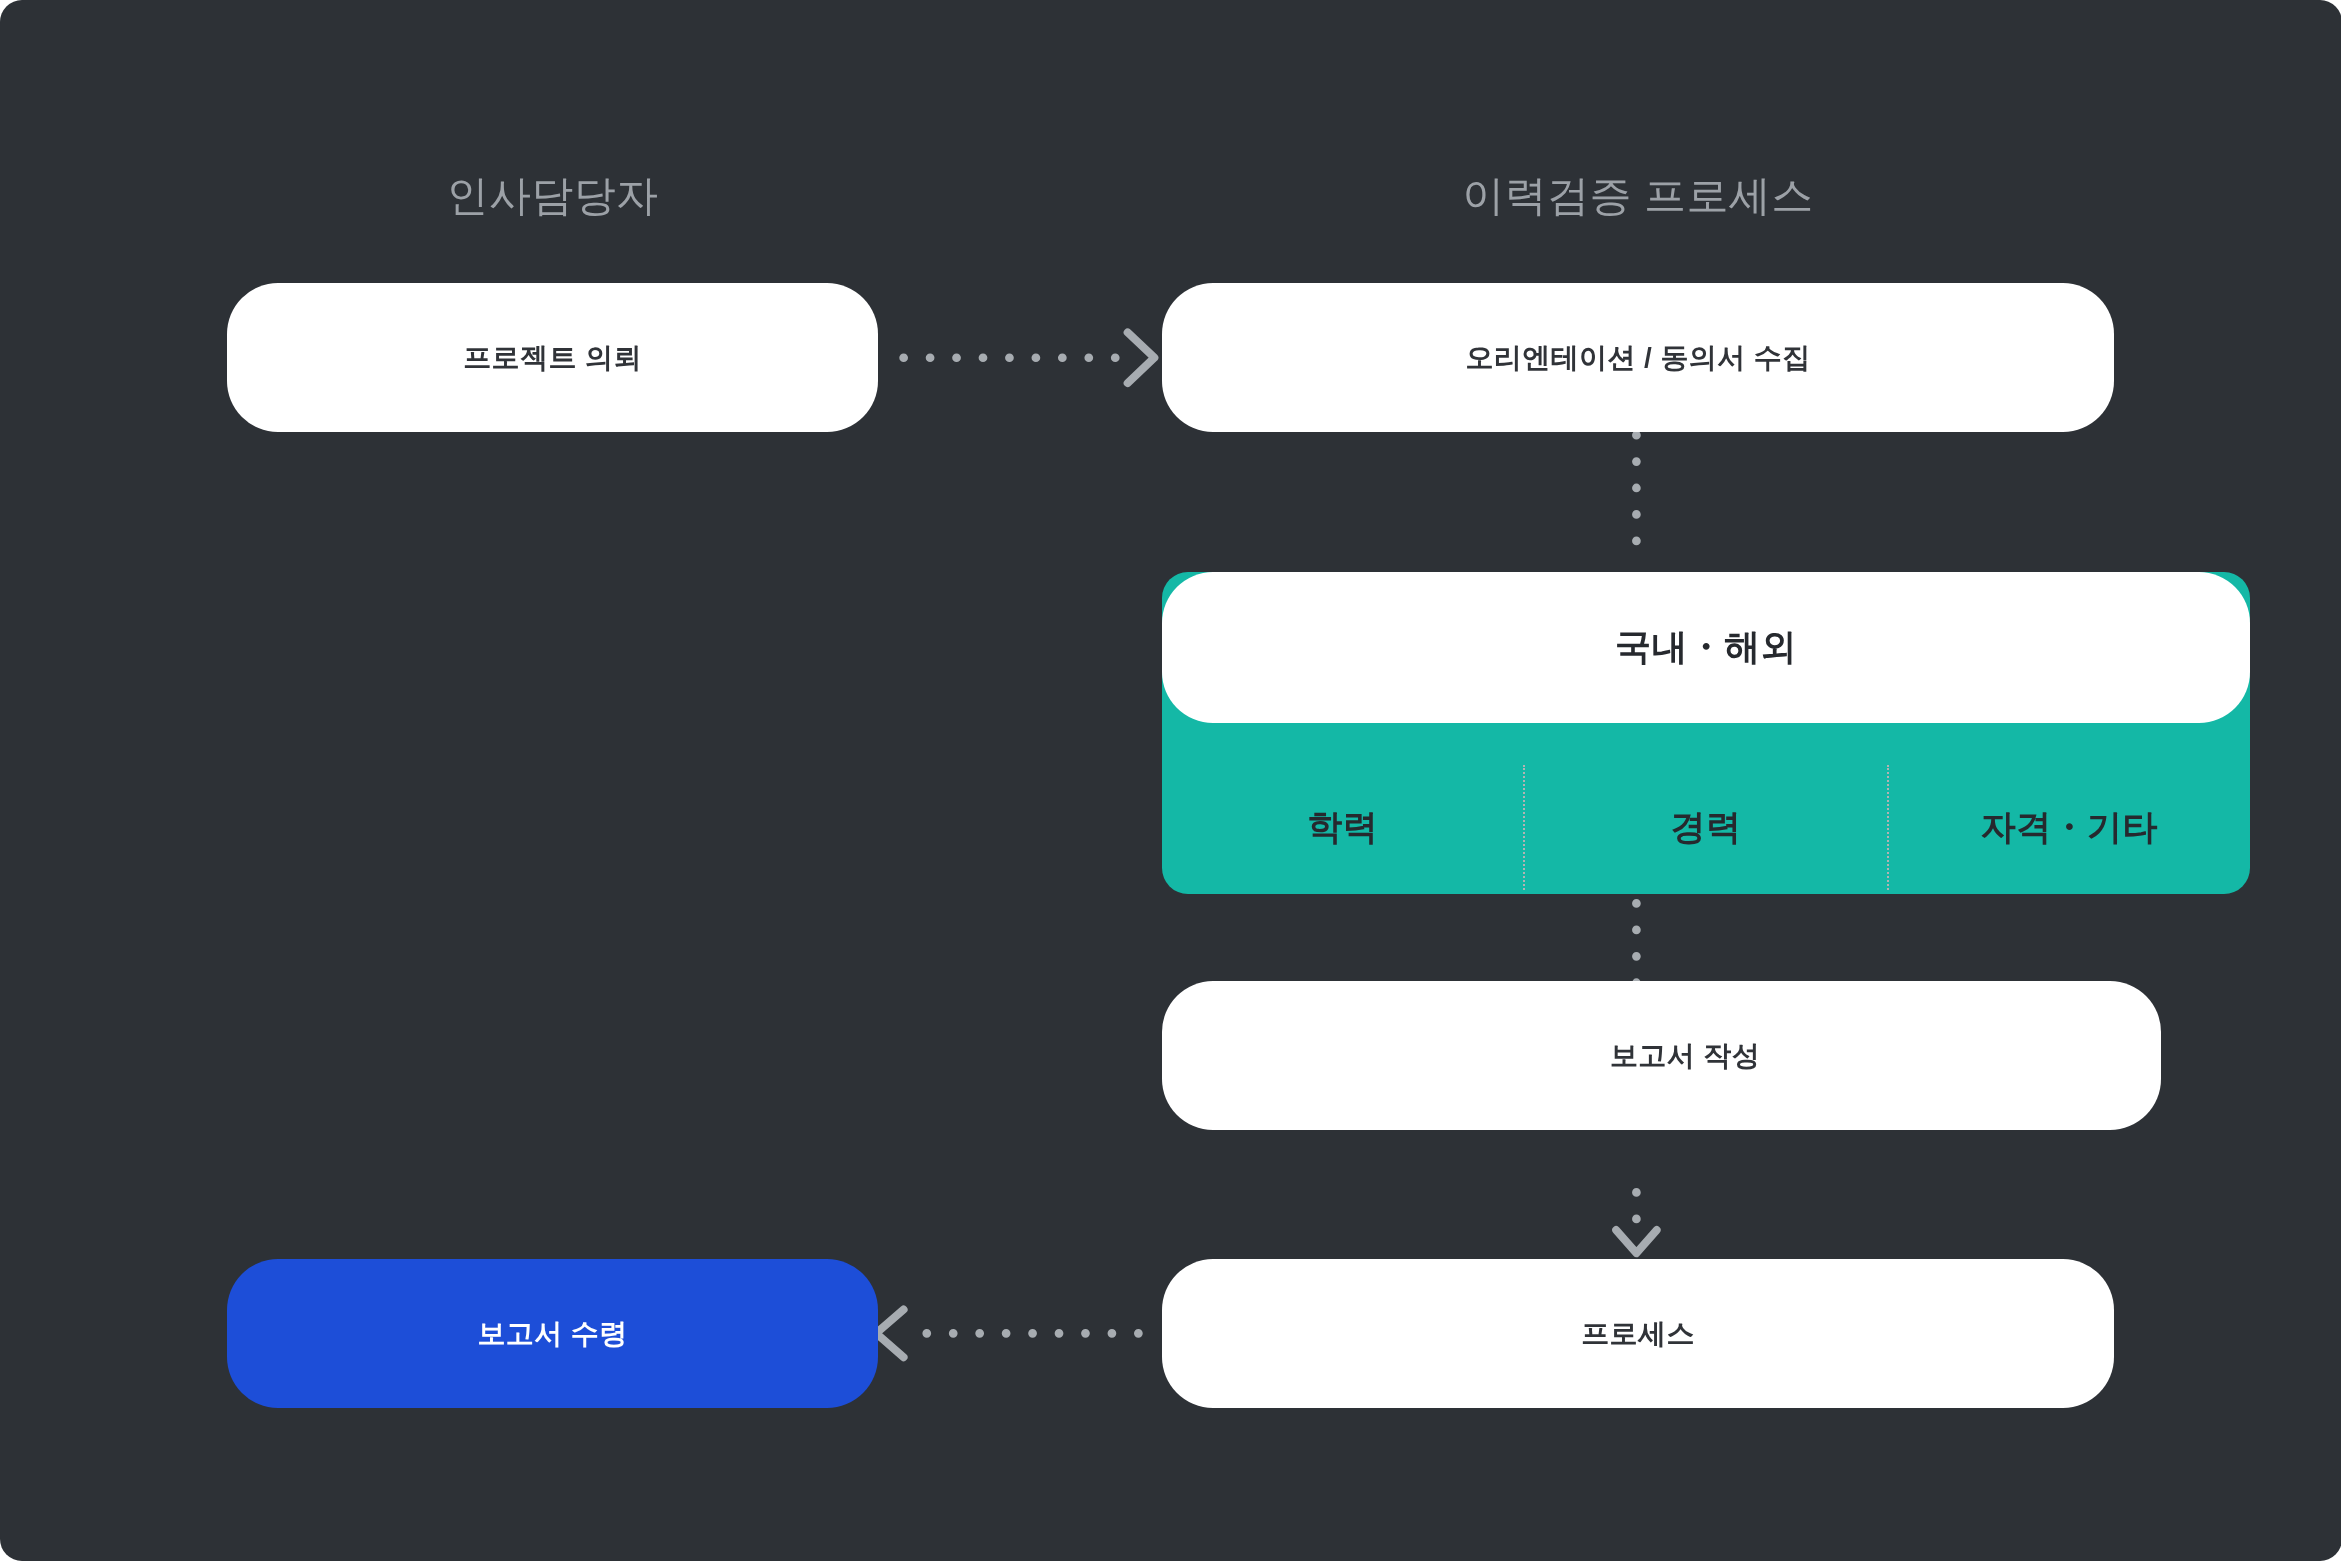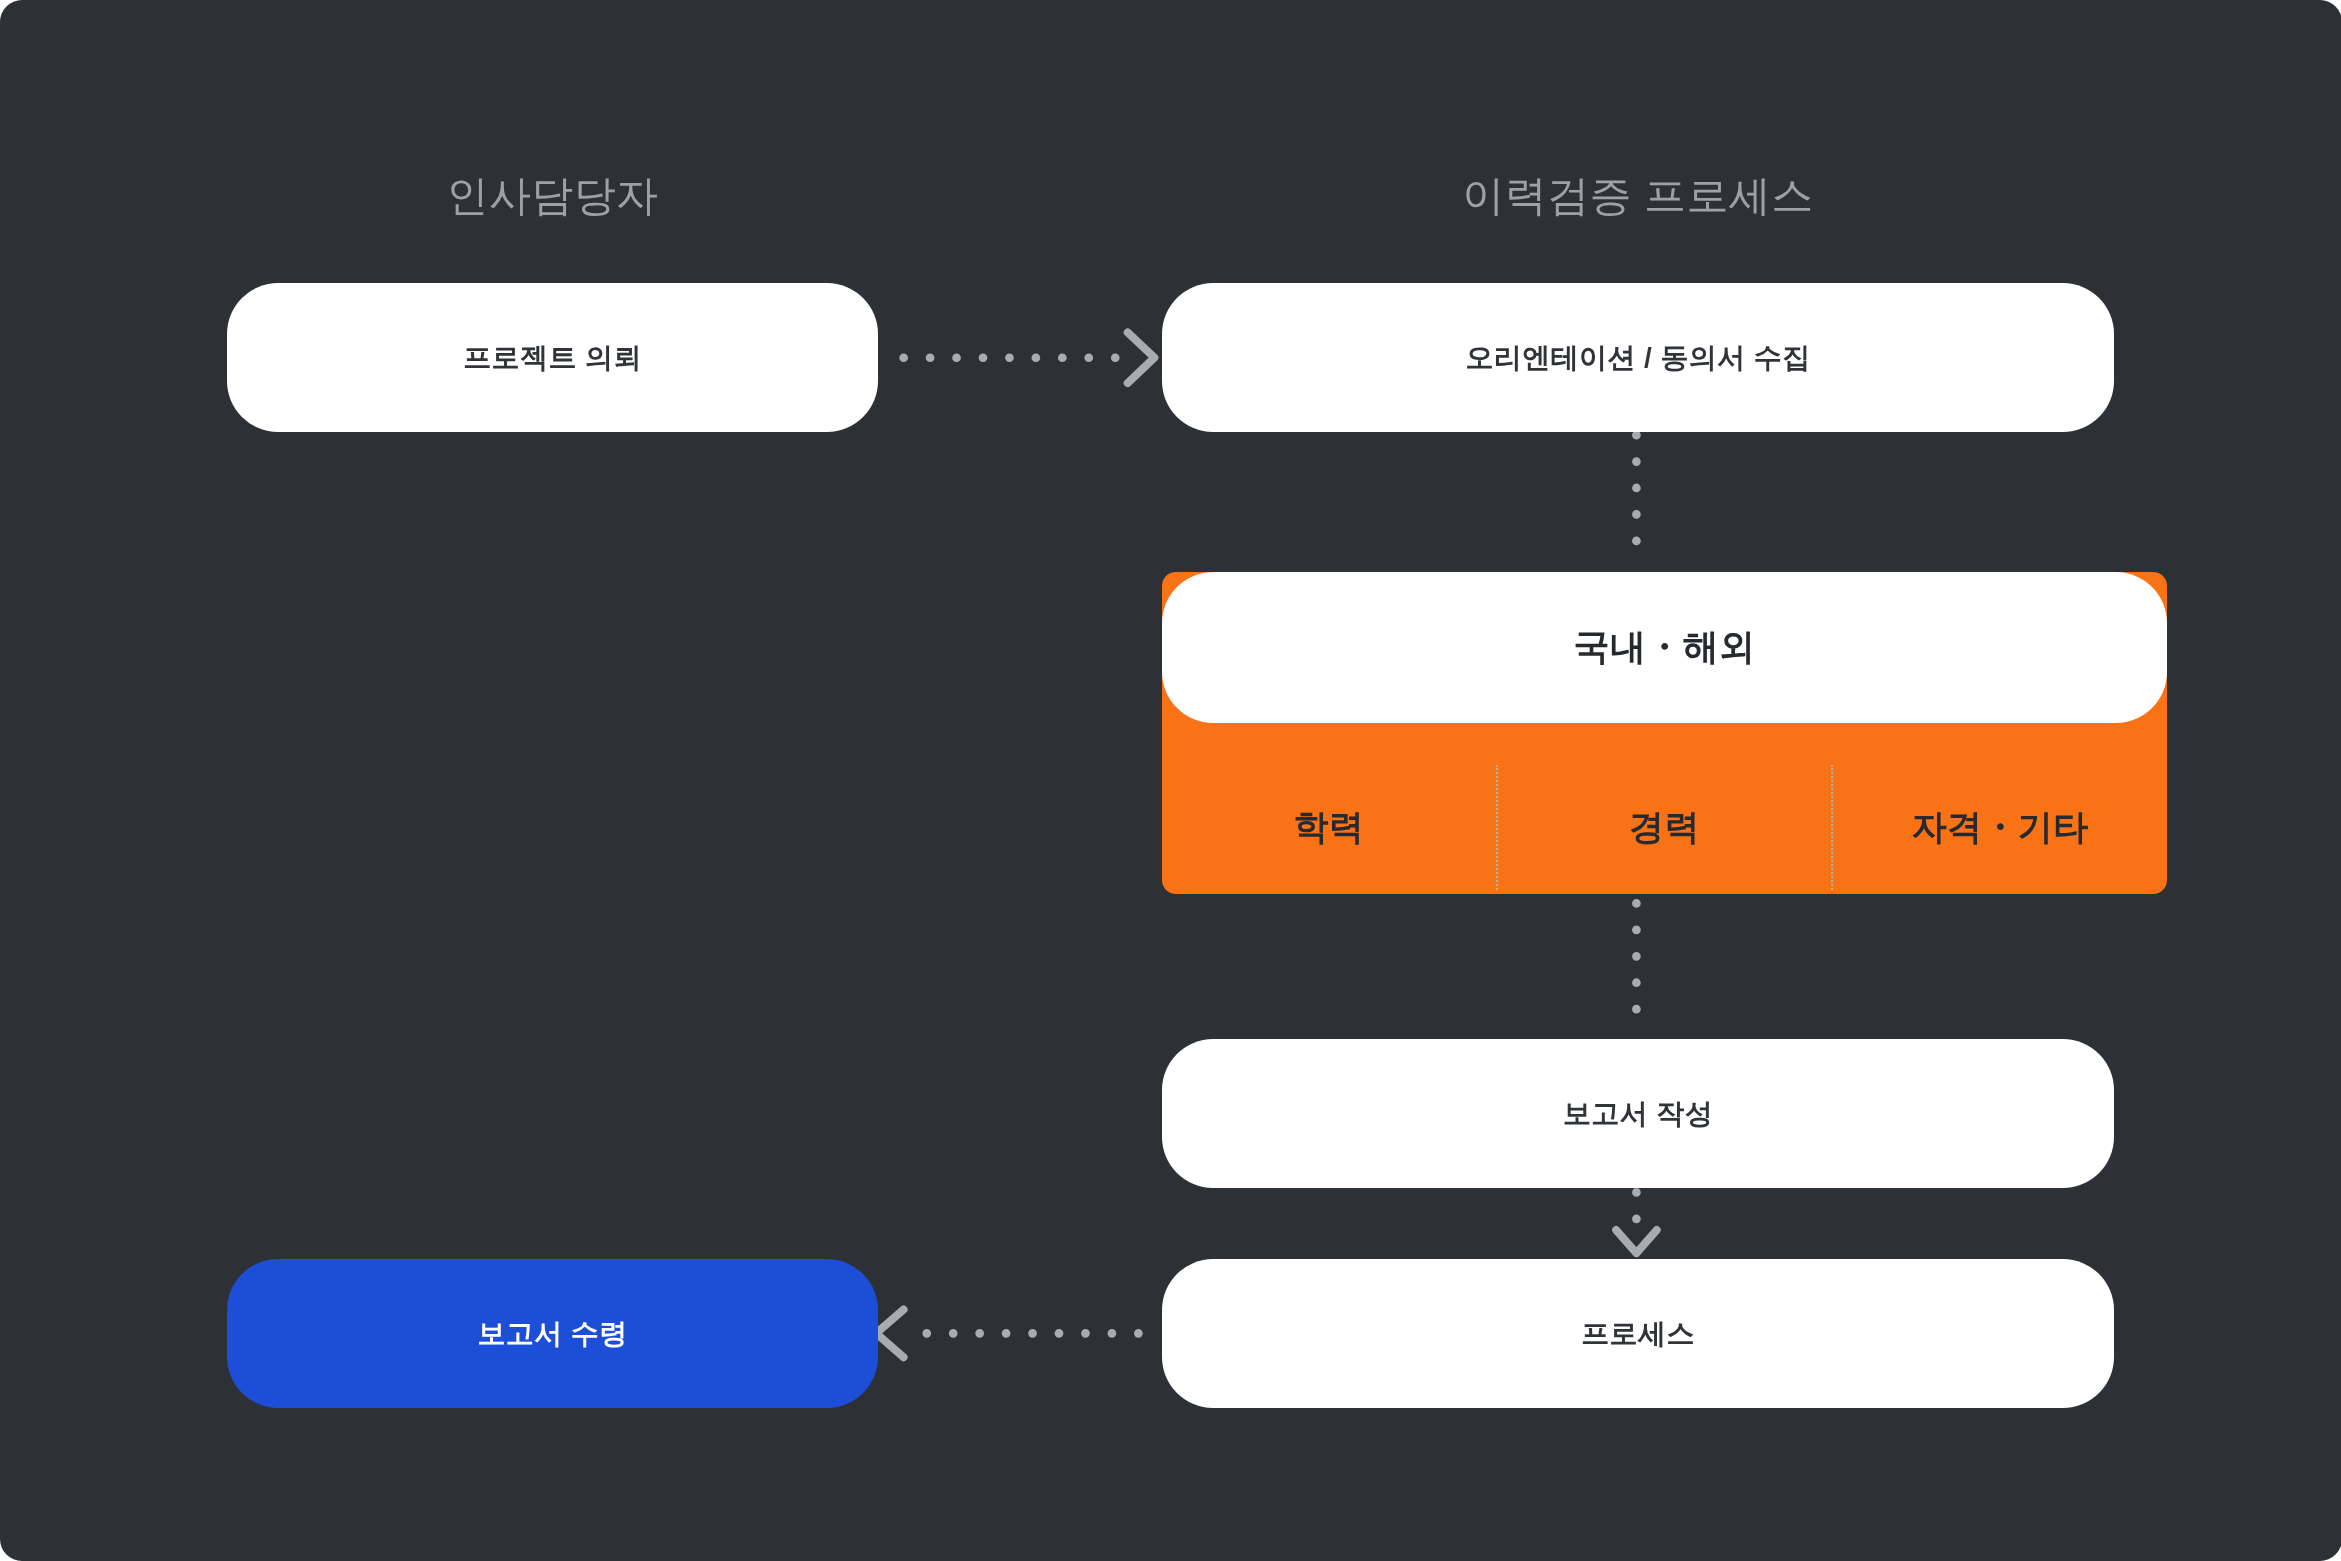--- a/index.html
+++ b/index.html
@@ -51,24 +51,24 @@
   .node.blue {
     background: #1d4ed8;
     color: #ffffff;
     font-weight: 700;
   }
 
   .group {
     position: absolute;
     left: 1162px;
     top: 572px;
-    width: 1005px;
+    width: 1088px;
     height: 322px;
-    background: #f97316;
-    border-radius: 14px;
+    background: #14b8a6;
+    border-radius: 26px;
   }
   .group-header {
     position: absolute;
     left: 0; top: 0; right: 0;
     height: 151px;
     background: #ffffff;
     border-radius: 51px;
     display: flex;
     align-items: center;
     justify-content: center;
@@ -146,18 +146,18 @@
 
   <div class="group">
     <div class="group-header">국내・해외</div>
     <div class="group-cells">
       <div class="group-cell">학력</div>
       <div class="group-cell">경력</div>
       <div class="group-cell">자격・기타</div>
     </div>
   </div>
 
-  <div class="node wide" style="top: 1039px;">보고서 작성</div>
+  <div class="node wide" style="top: 981px; padding-left: 47px;">보고서 작성</div>
 
   <div class="node blue small" style="top: 1259px;">보고서 수령</div>
   <div class="node wide" style="top: 1259px;">프로세스</div>
 </div>
 
 
 </body></html>

